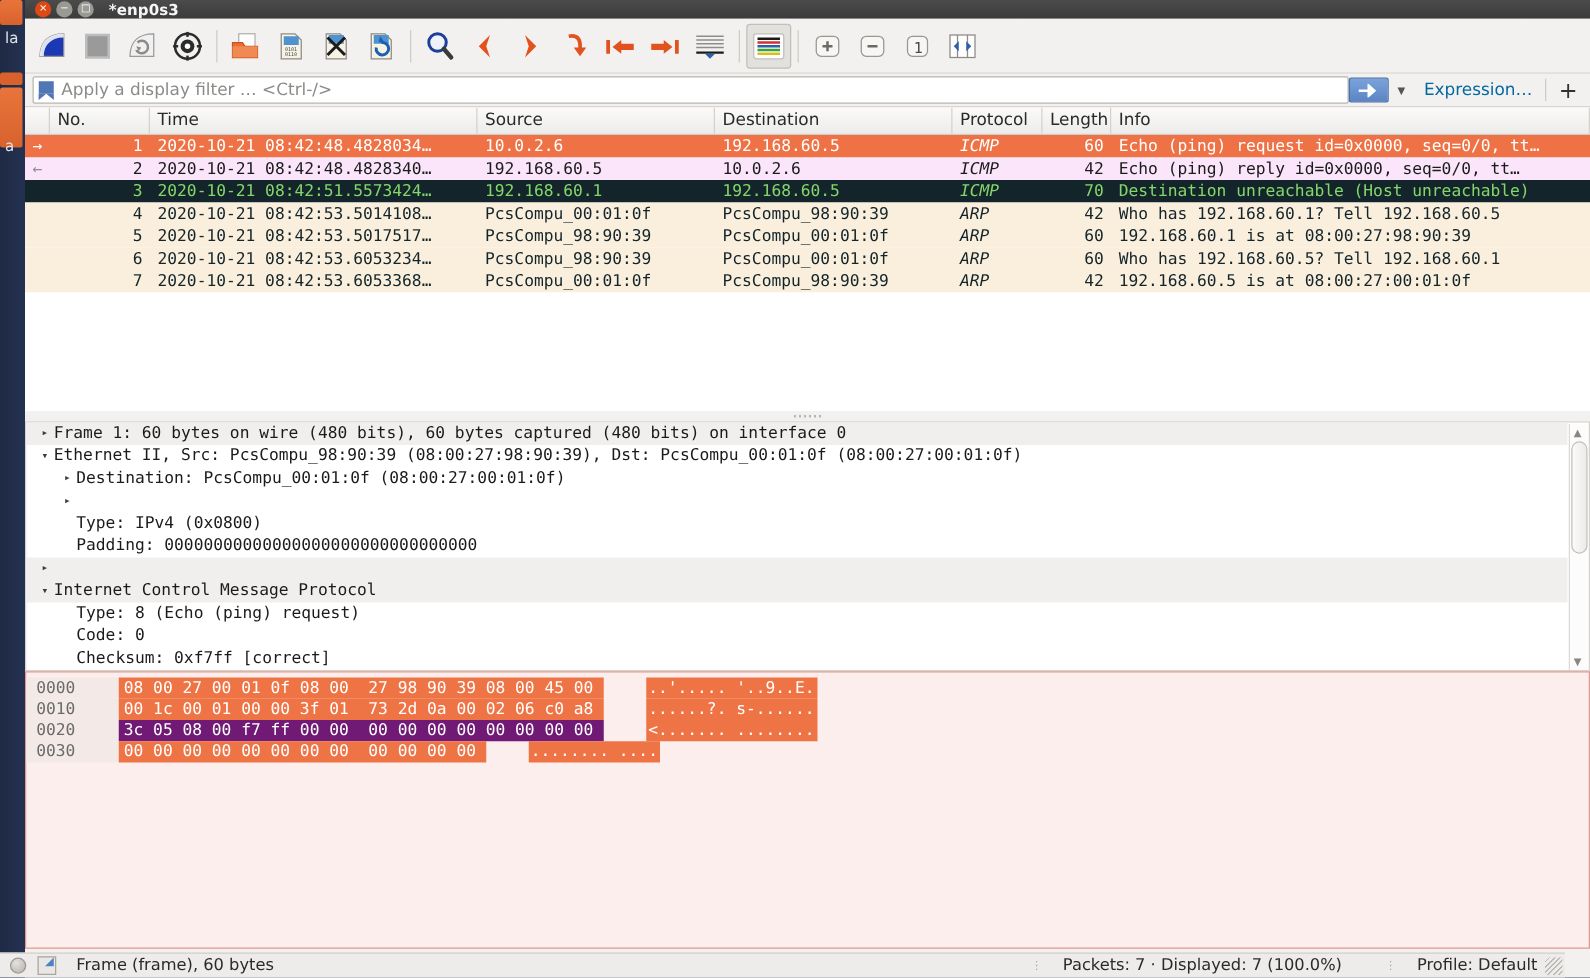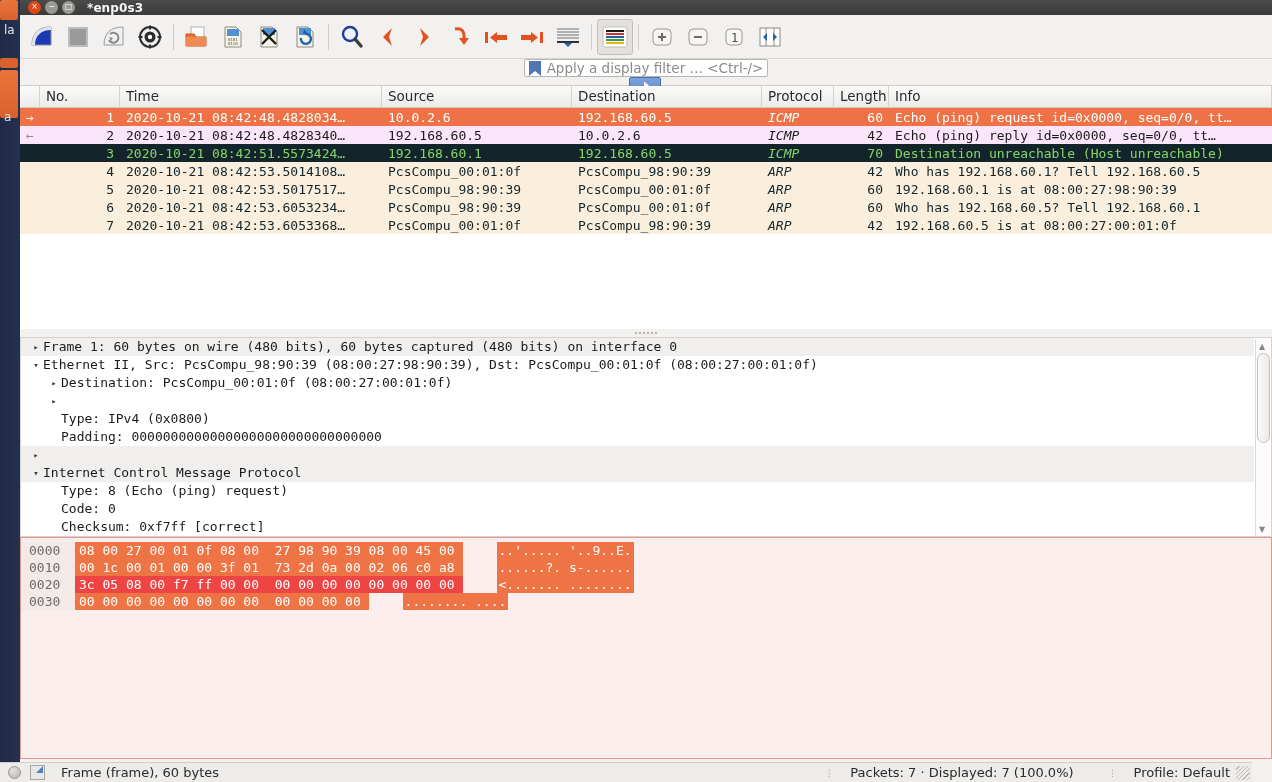--- a/index.html
+++ b/index.html
@@ -76,21 +76,20 @@
   .tb-btn.active { background: #e3e1de; border: 1px solid #c2beb9; }
   .tb-sep { width: 1px; height: 26px; background: #cfcbc6; margin: 0 5px; }
 
   
   .filterbar {
     position: absolute; left: 0; top: 59px; width: 1252px; height: 27px;
     background: #f2f1f0;
     display: flex; align-items: center;
     padding: 0 6px;
     border-bottom: 1px solid #d0ccc8;
-    flex-direction: column;
   }
   .filter-input {
     flex: 1; height: 22px; background: #fff;
     border: 1px solid #b9b5b0; border-radius: 2px;
     display: flex; align-items: center; padding: 0 4px;
     min-width: 0;
   }
   .bookmark {
     width: 12px; height: 15px; background: #5077b4;
     margin-right: 6px; position: relative; flex: none;
@@ -194,21 +193,21 @@
     position: absolute; left: 20px; top: 537px; width: 1252px; height: 222px;
     background: #fdeeee;
     border: 1px solid #e09a8d;
   }
   .hexwrap {
     font-family: "DejaVu Sans Mono", "Liberation Mono", monospace;
     font-size: 13px;
     padding: 4px 0 0 0;
   }
   .hexline { height: 17px; line-height: 17px; display: flex; white-space: pre; }
-  .hex-off { width: 54px; padding-left: 8px; color: #6b6b6b; background: #f3eae8; }
+  .hex-off { width: 74px; padding-left: 8px; color: #6b6b6b; background: #f3eae8; }
   .hex-bytes { color: #fff; padding-left: 4px; }
   .hex-gap { width: 26px; }
   .hex-ascii { color: #fff; margin-left: 8px; padding: 0 2px; }
   .hl { background: #ef7445; }
 
   
   .statusbar {
     position: absolute; left: -20px; top: 762px; width: 1272px; height: 20px;
     background: #edecea; border-top: 1px solid #d2cec9;
     display: flex; align-items: center; font-size: 13px; color: #2b2b2b;
@@ -595,21 +594,21 @@
       <div class="sb-arrow" style="bottom:3px">▼</div>
     </div>
   </div>
 
 </div>
 
 <div class="bytespane">
   <div class="hexwrap" id="hexwrap">
       <div class="hexline"><span class="hex-off">0000</span><span class="hex-bytes hl" style="background: rgb(239, 116, 69);">08 00 27 00 01 0f 08 00  27 98 90 39 08 00 45 00 </span><span class="hex-gap"></span><span class="hex-ascii hl" style="background: rgb(239, 116, 69);">..'..... '..9..E.</span></div>
       <div class="hexline"><span class="hex-off">0010</span><span class="hex-bytes hl" style="background: rgb(239, 116, 69);">00 1c 00 01 00 00 3f 01  73 2d 0a 00 02 06 c0 a8 </span><span class="hex-gap"></span><span class="hex-ascii hl" style="background: rgb(239, 116, 69);">......?. s-......</span></div>
-      <div class="hexline"><span class="hex-off">0020</span><span class="hex-bytes hl" style="background: #ef4444;">3c 05 08 00 f7 ff 00 00  00 00 00 00 00 00 00 00 </span><span class="hex-gap"></span><span class="hex-ascii hl" style="background: rgb(239, 116, 69);">&lt;....... ........</span></div>
+      <div class="hexline"><span class="hex-off">0020</span><span class="hex-bytes hl" style="background: #701a75;">3c 05 08 00 f7 ff 00 00  00 00 00 00 00 00 00 00 </span><span class="hex-gap"></span><span class="hex-ascii hl" style="background: rgb(239, 116, 69);">&lt;....... ........</span></div>
       <div class="hexline"><span class="hex-off">0030</span><span class="hex-bytes hl" style="background: rgb(239, 116, 69);">00 00 00 00 00 00 00 00  00 00 00 00 </span><span class="hex-gap"></span><span class="hex-ascii hl" style="background: rgb(239, 116, 69);">........ ....</span></div>
     </div>
 </div>
 
 <div class="statusbar">
   <div class="sb-circle"></div>
   <div class="sb-pencil"></div>
   <div class="sb-text">Frame (frame), 60 bytes</div>
   <div class="sb-right">
     <div class="sb-grip">⋮</div>

